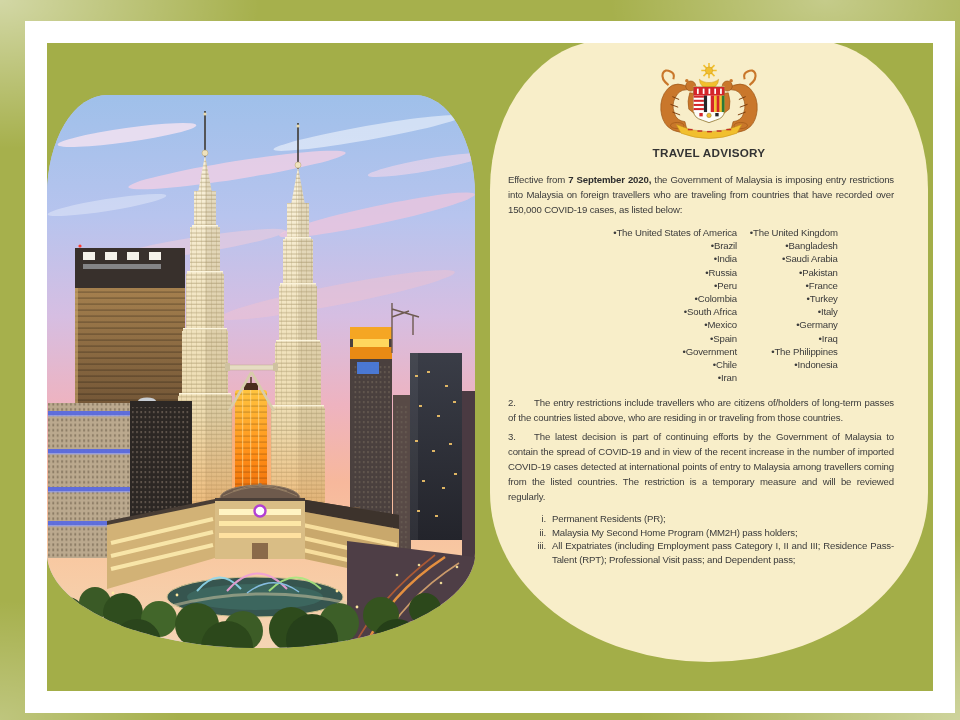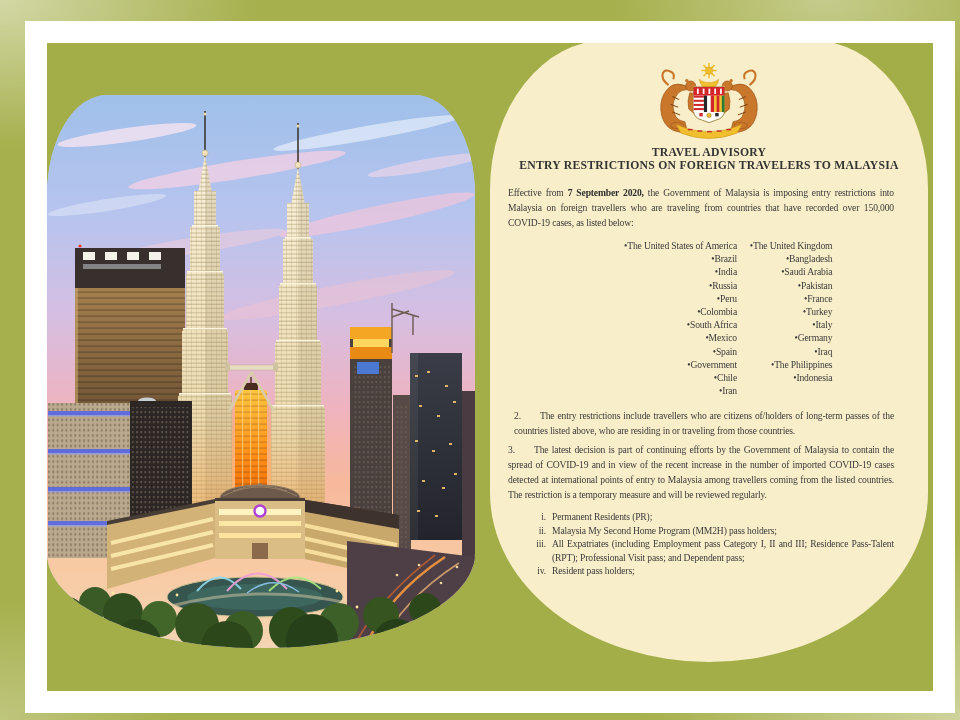--- a/index.html
+++ b/index.html
@@ -31,38 +31,37 @@
     background: #b9c6ee;
   }
   .photo svg { display: block; width: 100%; height: 100%; }
   
   .doc {
     position: absolute; left: 443px; top: -3px; width: 438px; height: 622px;
     background: #f8eec9;
     border-radius: 118px 118px 220px 220px / 150px 150px 170px 170px;
     overflow: hidden;
     color: #3b3b3b;
-    font-family: Liberation Serif, serif;
   }
   .crest { display: block; margin: 20px auto 0; width: 116px; height: 79px; }
   .doc-title { margin-top: 7px; text-align: center; }
   .doc-title div {
     font-size: 11.7px; font-weight: bold; line-height: 13px; letter-spacing: .25px;
     color: #333;
   }
   .doc-body { margin: 13px 34px 0 18px; font-size: 9.6px; letter-spacing: -0.15px; }
   .doc-body p { text-align: justify; line-height: 15px; }
   .p1 { margin-top: 1px; }
   .pnum { display: inline-block; width: 26px; }
   .countries { display: flex; margin: 9px 0 0 24px; text-align: right; }
   .countries ul { list-style: none; }
   .countries ul:first-child { width: 205px; flex: none; }
   .countries li { line-height: 13.2px; }
   .countries li::before { content: "•"; display: inline-block; width: 16px; }
-  .p2 { margin-top: 11px; margin-left: 6px; }
+  .p2 { margin-top: 11px; }
   .p3 { margin-top: 4px; }
   .p4 { margin-top: 5px; }
   .passes { margin: 8px 0 0 22px; }
   .pass-row { display: flex; line-height: 13.5px; }
   .pass-num { width: 16px; text-align: right; margin-right: 6px; flex: none; }
   .pass-text { flex: 1; text-align: justify; }
   b { color: #2e2e2e; }
 </style>
 </head>
 <body>
@@ -415,21 +414,20 @@
               <rect x="48" y="73" width="5" height="1.5"></rect>
             <rect x="58" y="73.6" width="5" height="1.5"></rect>
               <rect x="68" y="73" width="5" height="1.5"></rect>
             <rect x="78" y="71.5" width="5" height="1.5"></rect>
           </g>
         </g>
       </svg>
 
       <div class="doc-title">
         <div>TRAVEL ADVISORY</div>
-        <div>ENTRY RESTRICTIONS ON FOREIGN TRAVELERS TO MALAYSIA</div>
       </div>
 
       <div class="doc-body">
         <p class="p1"><span>Effective from </span><b>7 September 2020,</b><span> the Government of Malaysia is imposing entry restrictions into Malaysia on foreign travellers who are traveling from countries that have recorded over 150,000 COVID-19 cases, as listed below:</span></p>
 
         <div class="countries">
           <ul>
             <li>The United States of America</li>
             <li>Brazil</li>
             <li>India</li>
@@ -469,22 +467,18 @@
             <span class="pass-text">Permanent Residents (PR);</span>
           </div>
           <div class="pass-row">
             <span class="pass-num">ii.</span>
             <span class="pass-text">Malaysia My Second Home Program (MM2H) pass holders;</span>
           </div>
           <div class="pass-row">
             <span class="pass-num">iii.</span>
             <span class="pass-text">All Expatriates (including Employment pass Category I, II and III; Residence Pass-Talent (RPT); Professional Visit pass; and Dependent pass;</span>
           </div>
-          <div class="pass-row">
-            <span class="pass-num">iv.</span>
-            <span class="pass-text">Resident pass holders;</span>
-          </div>
         </div>
       </div>
     </div>
 
   </div>
 </div>
 
 </body></html>

